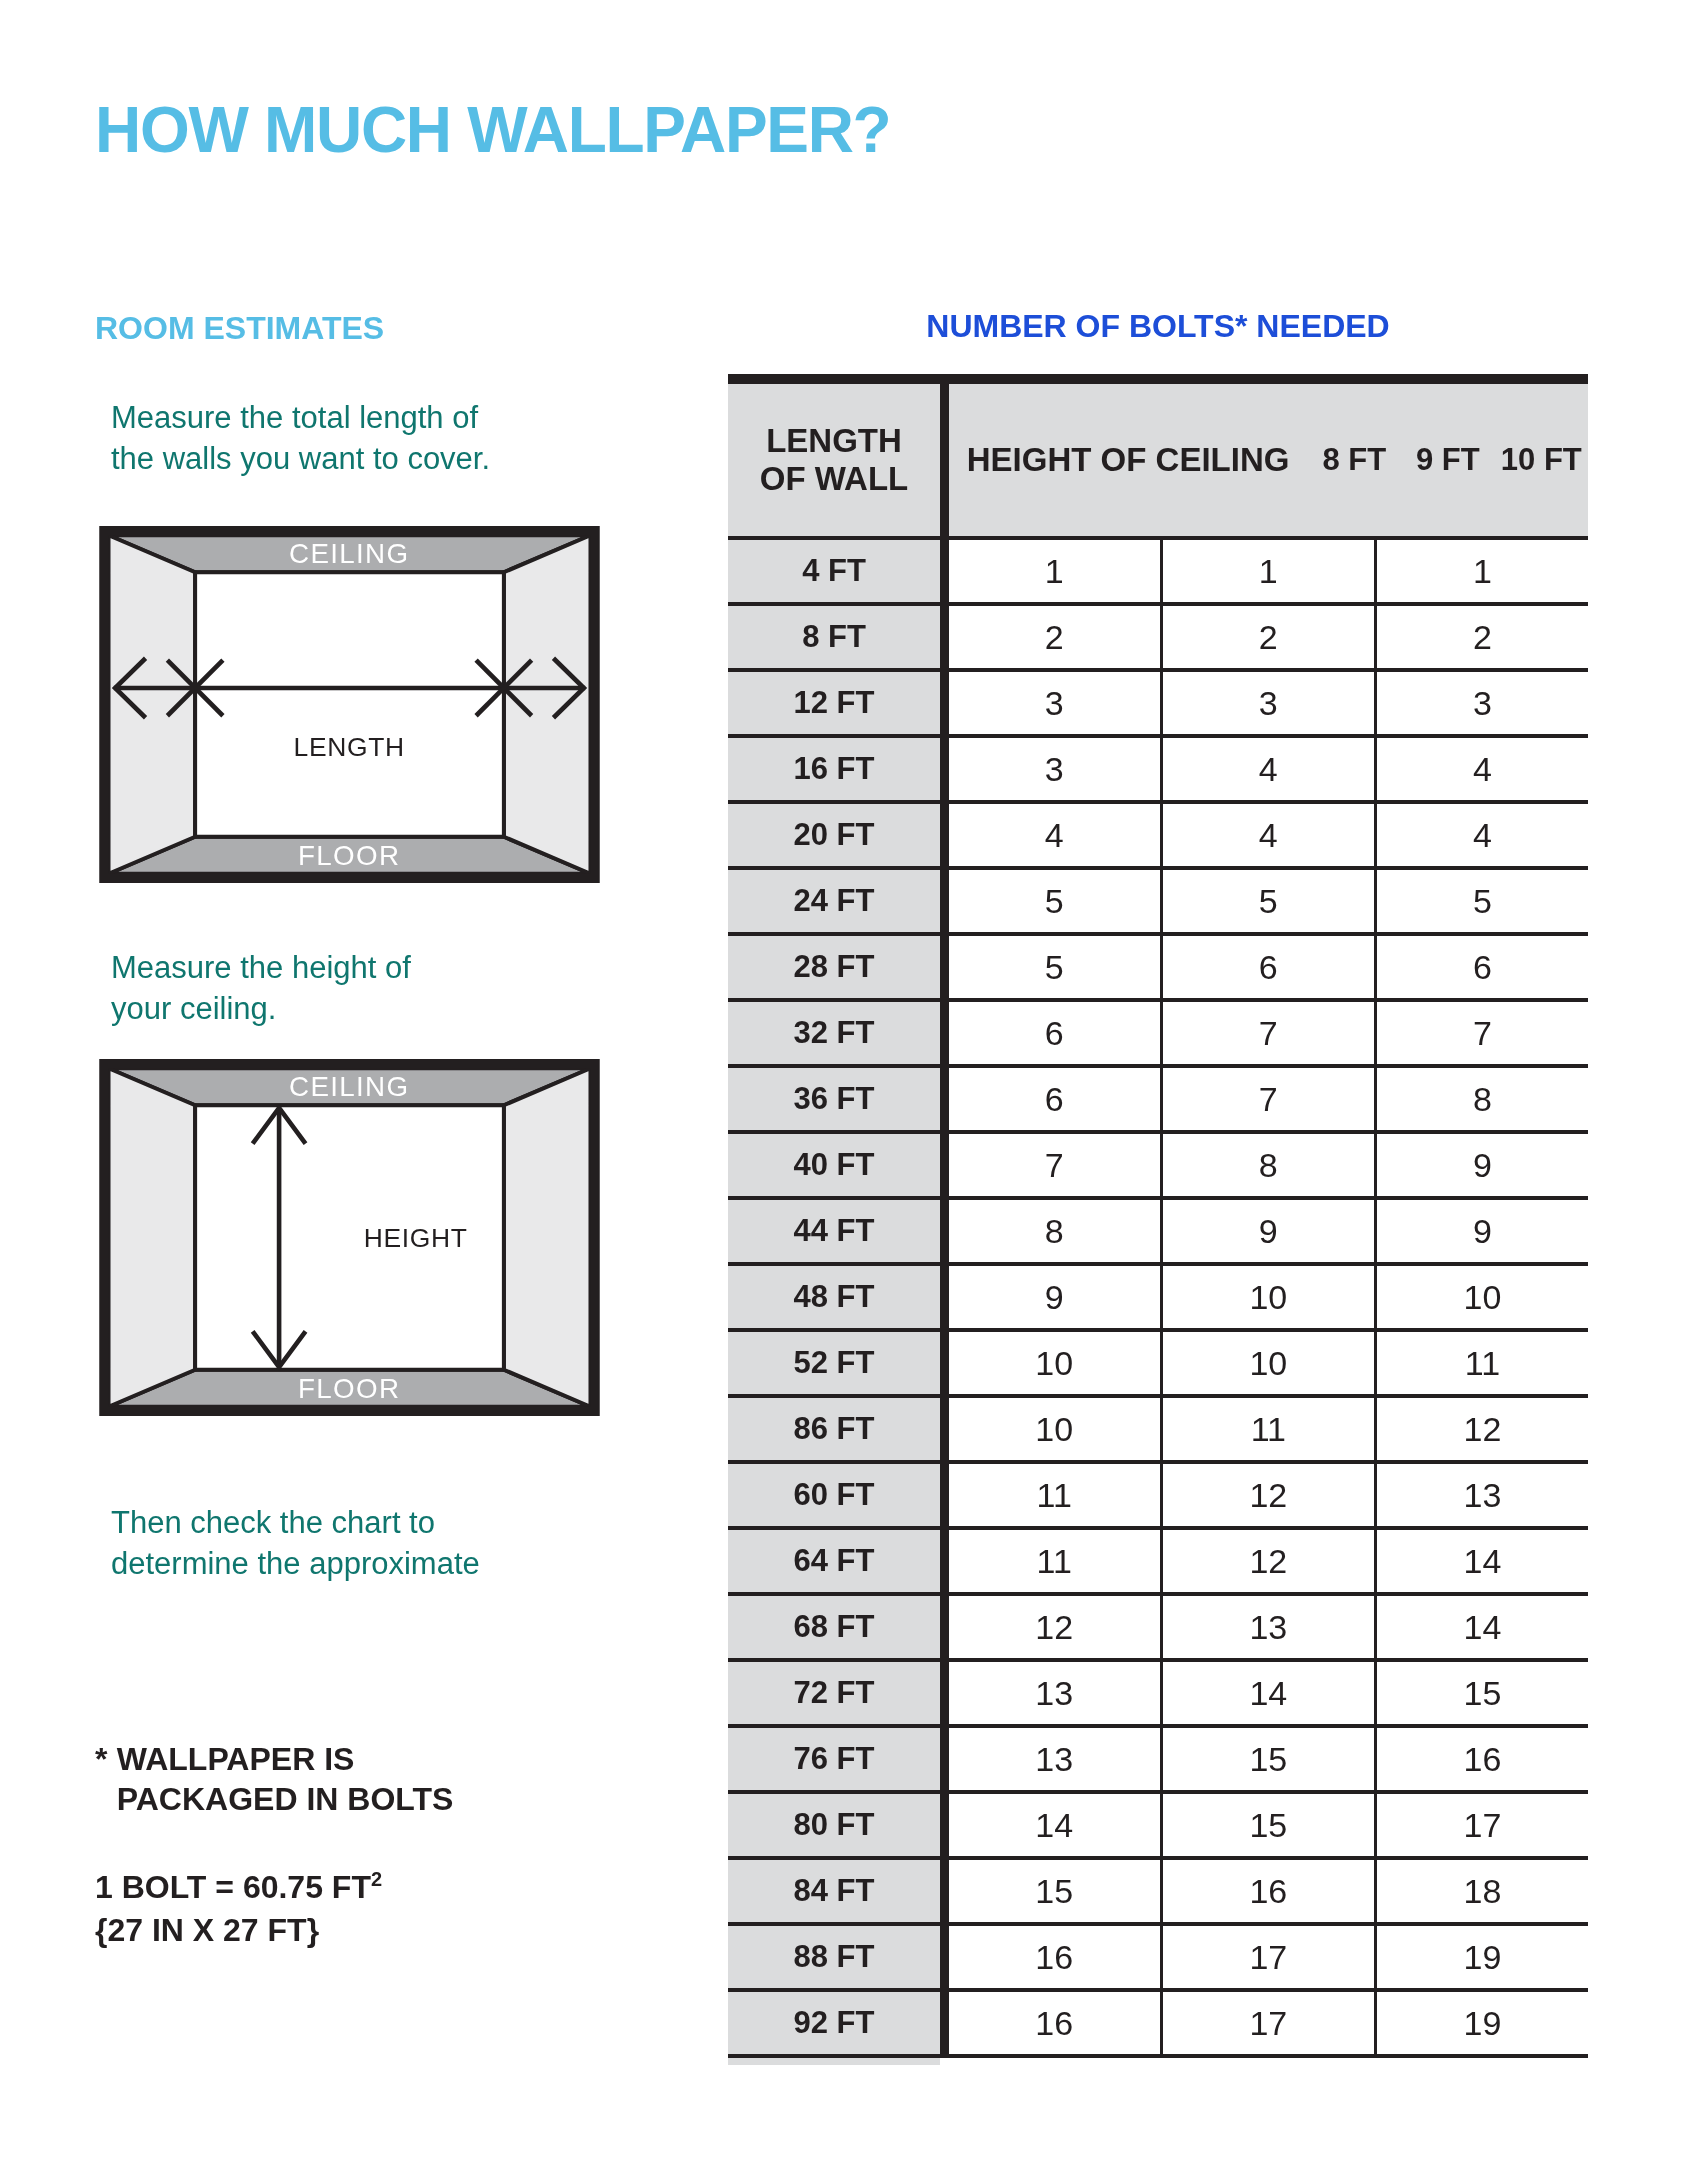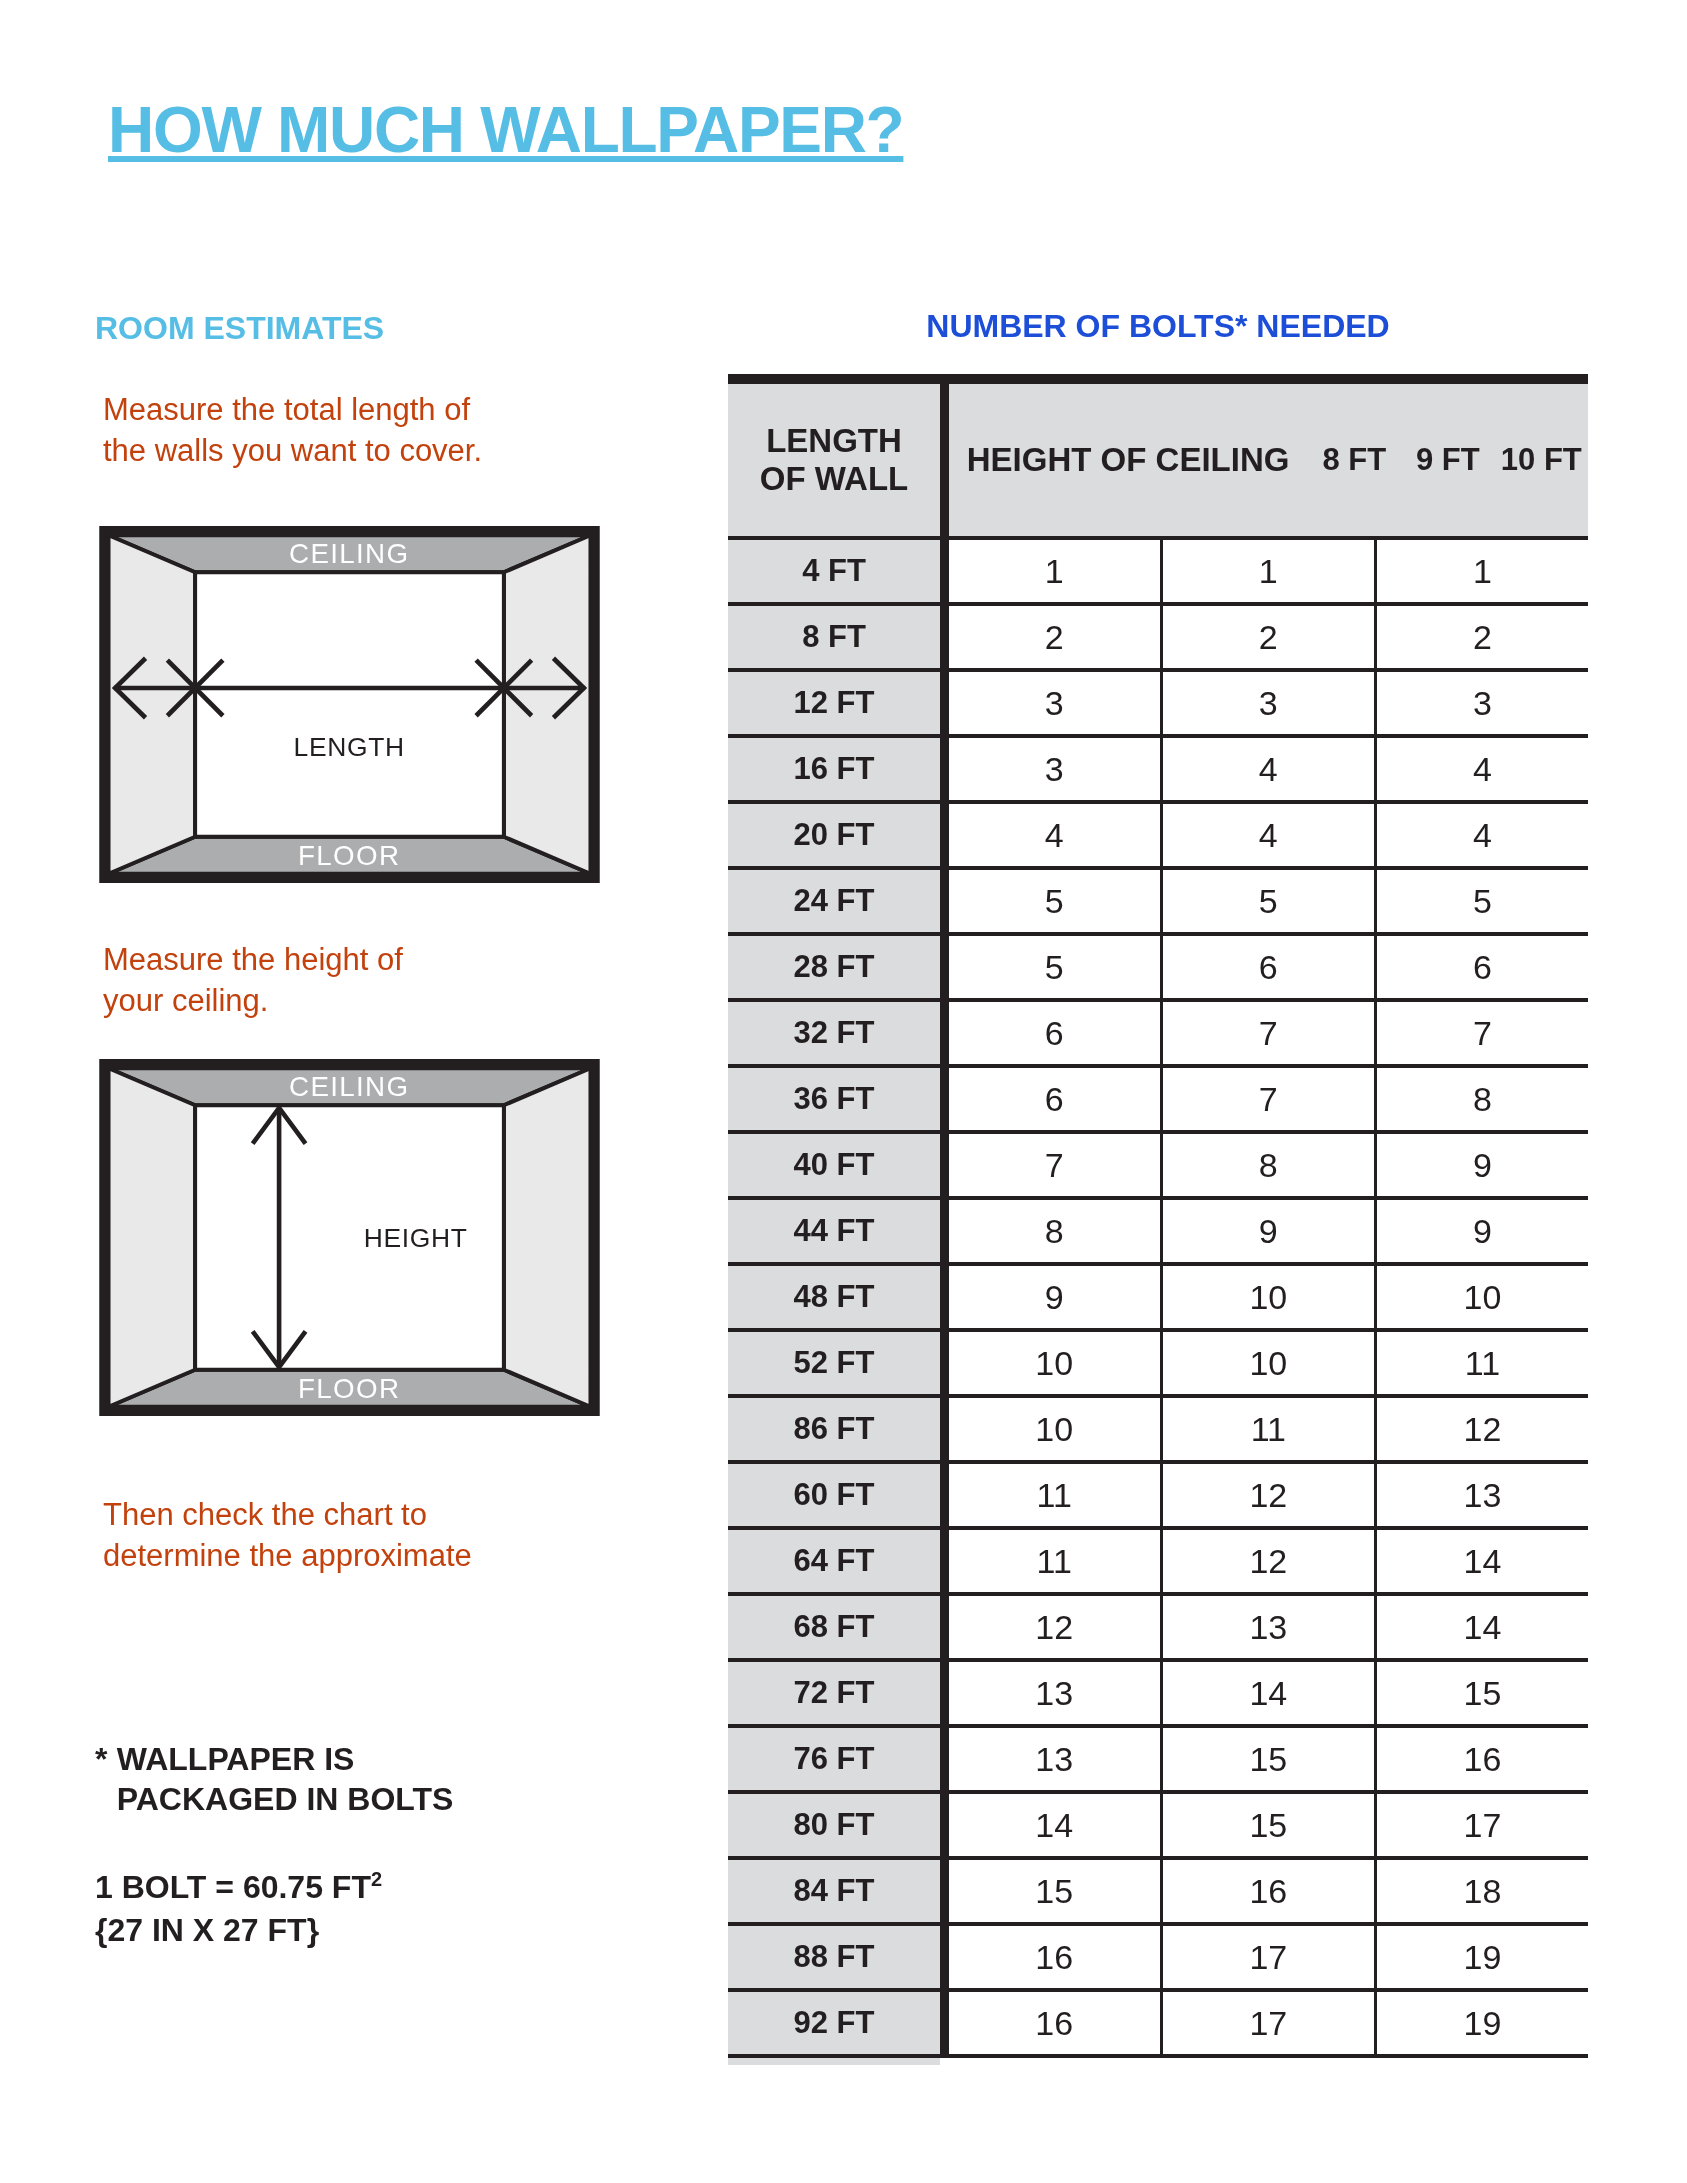--- a/index.html
+++ b/index.html
@@ -6,36 +6,36 @@
   .page{
     position:relative;
     width:1687px;height:2183px;
     background:#ffffff;
     font-family:"Liberation Sans", sans-serif;
     color:#231F20;
     overflow:hidden;
   }
   
   .page-title{
-    position:absolute;left:108px;top:93px;
+    position:absolute;left:95px;top:93px;
     font-size:64px;font-weight:bold;letter-spacing:-1.3px;
-    color:#56BDE5;margin:0;white-space:nowrap;text-decoration:underline;
+    color:#56BDE5;margin:0;white-space:nowrap;
   }
   .section-heading{
     position:absolute;left:95px;top:310px;
     font-size:32px;font-weight:bold;color:#56BDE5;margin:0;white-space:nowrap;
   }
   .table-heading{
     position:absolute;left:728px;top:308px;width:860px;
     font-size:32px;font-weight:bold;color:#1d4ed8;margin:0;
     text-align:center;white-space:nowrap;
   }
   .para{
-    position:absolute;left:95px;margin:8px;
-    font-size:31px;line-height:1.32;color:#c2410c;
+    position:absolute;left:95px;margin:16px;
+    font-size:31px;line-height:1.32;color:#0f766e;
   }
   .p1{top:382px;}
   .p2{top:932px;}
   .p3{top:1487px;}
   .footnote{
     position:absolute;left:95px;top:1739px;
     font-size:32px;font-weight:bold;line-height:1.25;
     display:flex;gap:9.3px;
   }
   .boltinfo{

